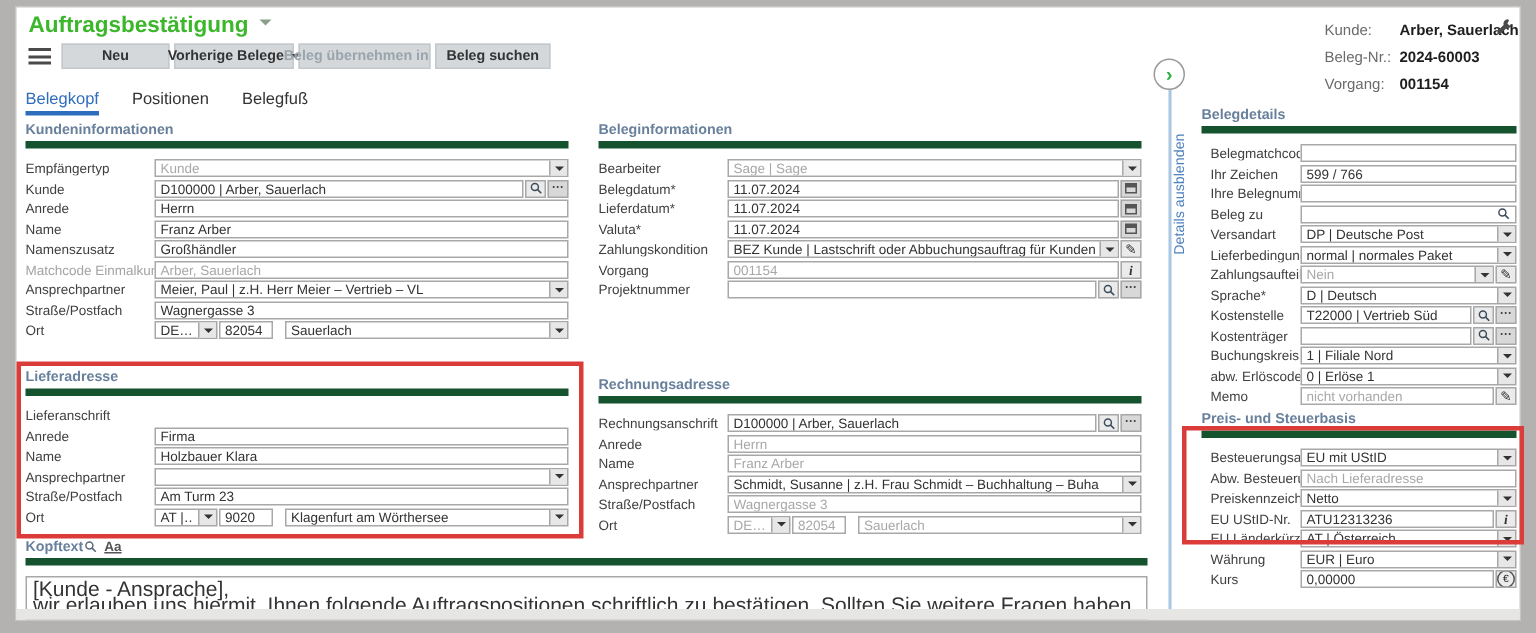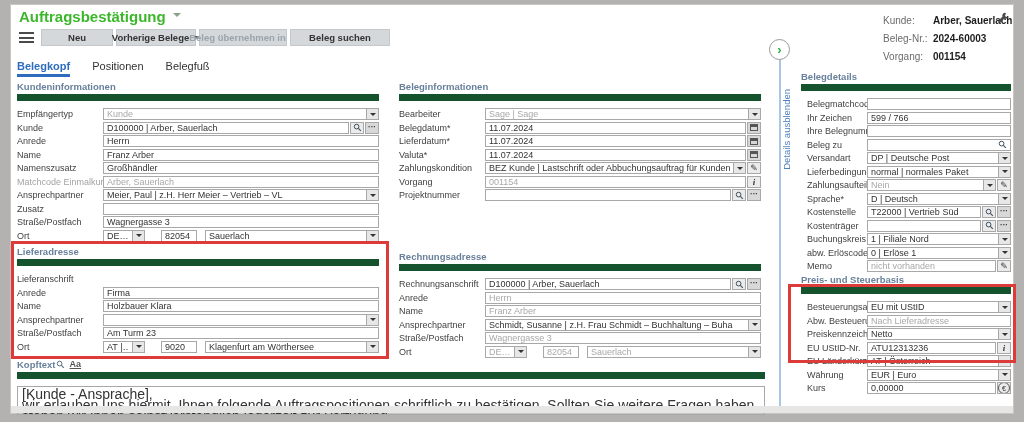--- a/index.html
+++ b/index.html
@@ -17,31 +17,31 @@
   #wrench{left:986px;top:7px;cursor:pointer}
 
   
   #toolbar{left:8px;top:24px;display:flex;align-items:center;height:17px}
   #hamburger{width:15px;height:11px;display:flex;flex-direction:column;justify-content:space-between;margin-right:7px;cursor:pointer}
   #hamburger div{height:2px;background:#4a4a4a}
   .tbtn{height:17px;background:#d4d8db;border:1px solid #c3c8cc;box-sizing:border-box;font-size:9.5px;font-weight:bold;color:#333;display:flex;align-items:center;justify-content:center;margin-right:3px;cursor:pointer;white-space:nowrap}
   .tbtn.dis{color:#9aa4ac;cursor:default}
   .tbtn .tri-sm{width:0;height:0;border:3px solid transparent;border-top-color:#555;margin-left:5px;margin-top:3px}
   .tbtn.dis .tri-sm{border-top-color:#9aa4ac}
-  #btn-neu{width:72px}#btn-vb{width:80px}#btn-bu{width:88px}#btn-bs{width:100px}
+  #btn-neu{width:72px}#btn-vb{width:80px}#btn-bu{width:88px}#btn-bs{width:77px}
 
   
   #tabs{left:6px;top:50px;display:flex;height:22px}
   .tab{position:relative;margin-right:22px;font-size:11px;color:#333;display:flex;align-items:center;cursor:pointer}
-  .tab.active{color:#2e6dbd;font-weight:bold}
+  .tab.active{color:#2e6dbd;font-weight:normal}
   .tab.active::after{content:"";position:absolute;left:0;right:0;bottom:0;height:3px;background:#2e6dbd}
 
   
   .sec{position:absolute}
-  .sec-h{font-size:9.5px;font-weight:bold;color:#68809b;height:13px;border-bottom:7px solid #14532d;margin-bottom:7px;display:flex;align-items:flex-start}
+  .sec-h{font-size:9.5px;font-weight:bold;color:#68809b;height:13px;border-bottom:5px solid #14532d;margin-bottom:7px;display:flex;align-items:flex-start}
   #sec-kunde{left:6px;top:76px;width:362px}
   #sec-liefer{left:6px;top:241px;width:362px}
   #sec-beleg{left:388px;top:76px;width:362px}
   #sec-rechnung{left:388px;top:246px;width:362px}
   #sec-kopf{left:6px;top:354px;width:748px}
   #sec-details{left:790px;top:66px;width:210px}
   #sec-steuer{left:790px;top:269px;width:210px}
 
   
   .row{display:flex;align-items:center;height:12px;margin-bottom:1.5px;font-size:9px}
@@ -50,21 +50,21 @@
   #sec-details .lbl,#sec-steuer .lbl{flex:0 0 66px;padding-left:6px;box-sizing:border-box}
   .fld{flex:1;min-width:0;height:12px;box-sizing:border-box;border:1px solid #a8a8a8;background:#fff;display:flex;align-items:center;padding:0 3px;position:relative}
   .fld .v{flex:1;white-space:nowrap;overflow:hidden;color:#323232}
   .fld.dis .v{color:#a8a8a8}
   .fld.focus{border:2px solid #2a5da8}
   .arr{flex:none;align-self:stretch;width:11px;margin:0 -3px 0 3px;border-left:1px solid #a8a8a8;background:#e7e7e7;display:flex;align-items:center;justify-content:center;cursor:pointer}
   .tri{width:0;height:0;border:3px solid transparent;border-top-color:#333;margin-top:3px}
   .sq{flex:none;width:14px;height:12px;box-sizing:border-box;border:1px solid #a8a8a8;background:#ebebeb;margin-left:1px;display:flex;align-items:center;justify-content:center;font-size:8px;color:#333;cursor:pointer;overflow:hidden}
   .sq.dark{background:#d8d8d8}
   .w-land{flex:0 0 42px}
-  .w-plz{flex:0 0 36px;margin-left:16px}
+  .w-plz{flex:0 0 36px;margin-left:1px}
   .w-city{margin-left:8px}
   .ic-cal{width:8px;height:7px;border:1px solid #555;border-top:3px solid #555;box-sizing:border-box}
   .ic-info{font-family:"Liberation Serif",serif;font-weight:bold;font-style:italic;font-size:9px}
   .ic-pencil{font-size:9px;line-height:9px}
   .ic-eur{width:10px;height:10px;border:1px solid #555;border-radius:50%;font-size:7px;display:flex;align-items:center;justify-content:center}
   .ic-dots{font-weight:bold;letter-spacing:0;font-size:8px;margin-top:-3px}
 
   
   #sec-kopf .sec-h{justify-content:flex-start}
   #kopf-icons{display:flex;align-items:center;gap:5px}
@@ -202,26 +202,20 @@
     <div class="row">
         <div class="lbl">Ansprechpartner</div>
       <div class="fld">
           <span class="v">Meier, Paul | z.H. Herr Meier – Vertrieb – VL</span>
           <span class="arr">
             <i class="tri"></i>
           </span>
         </div>
       </div>
     <div class="row">
-        <div class="lbl">Zusatz</div>
-      <div class="fld">
-          <span class="v"></span>
-        </div>
-      </div>
-    <div class="row">
         <div class="lbl">Straße/Postfach</div>
       <div class="fld">
           <span class="v">Wagnergasse 3</span>
         </div>
       </div>
     <div class="row">
         <div class="lbl">Ort</div>
       <div class="fld w-land">
           <span class="v">DE…</span>
           <span class="arr">

